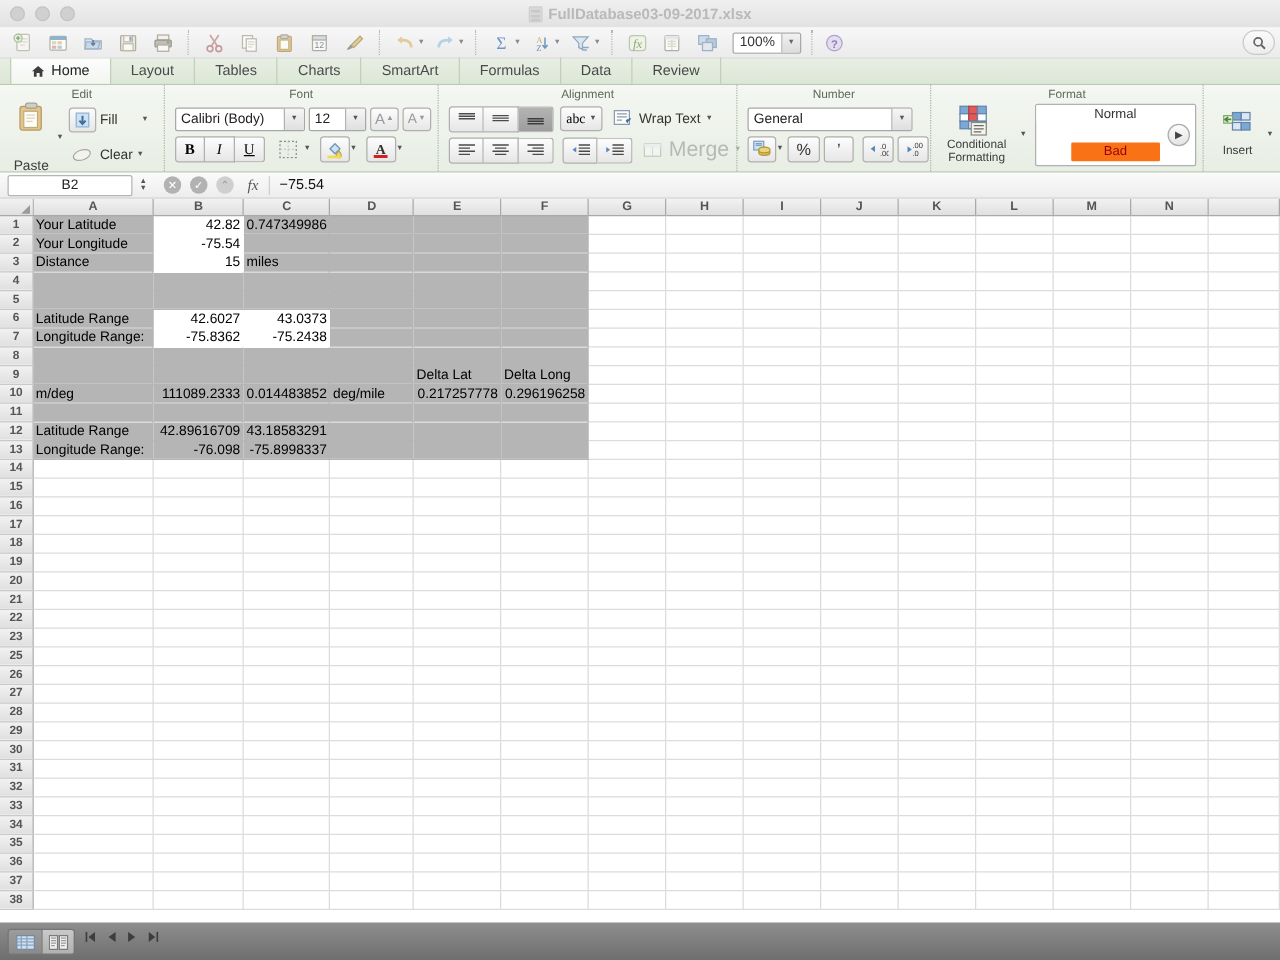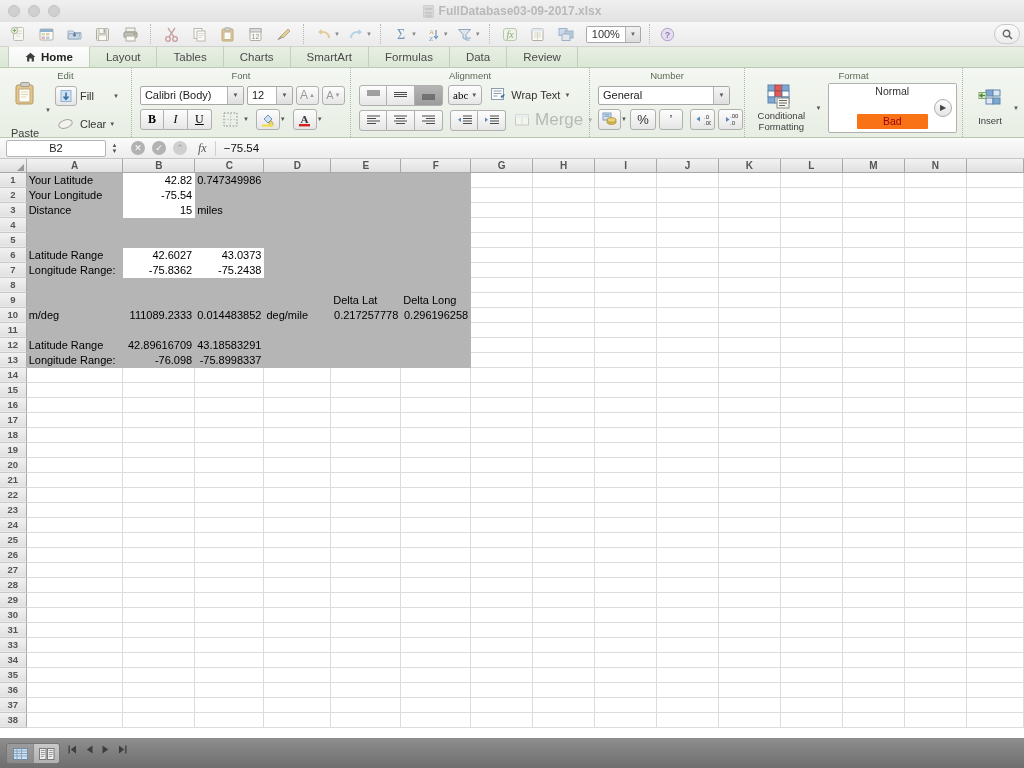--- a/index.html
+++ b/index.html
@@ -64,21 +64,21 @@
     padding-left: 8px; position: relative;
   }
   .tab {
     height: 21px; padding: 0 16px; font-size: 11.5px; color: #4a4a4a;
     display: flex; align-items: center; gap: 5px;
     border-right: 1px solid #c2d0bb;
   }
   .tab.active {
     background: linear-gradient(#fdfdfd,#f2f5f0); color: #222;
     border-left: 1px solid #c2d0bb; border-top: 1px solid #e8eee5;
-    font-weight: bold;
+    font-weight: normal;
     margin-top: 43px;
   }
   .home-ico { width: 11px; height: 10px; position: relative; }
 
   
   .ribbon {
     height: 70px; background: linear-gradient(#f4f7f2,#e8eee4);
     border-bottom: 1px solid #b9c9b2; display: flex; flex: none; position: relative;
   }
   .rgroup { display: flex; flex-direction: column; height: 100%; position: relative; }
@@ -1161,38 +1161,20 @@
             <td class="cell la"></td>
             <td class="cell la"></td>
             <td class="cell la"></td>
             <td class="cell la"></td>
             <td class="cell la"></td>
             <td class="cell la"></td>
             <td class="cell la"></td>
             <td class="cell la"></td>
           </tr>
           <tr>
-            <td class="rowh">24</td>
-            <td class="cell la"></td>
-            <td class="cell la"></td>
-            <td class="cell la"></td>
-            <td class="cell la"></td>
-            <td class="cell la"></td>
-            <td class="cell la"></td>
-            <td class="cell la"></td>
-            <td class="cell la"></td>
-            <td class="cell la"></td>
-            <td class="cell la"></td>
-            <td class="cell la"></td>
-            <td class="cell la"></td>
-            <td class="cell la"></td>
-            <td class="cell la"></td>
-            <td class="cell la"></td>
-          </tr>
-          <tr>
             <td class="rowh">25</td>
             <td class="cell la"></td>
             <td class="cell la"></td>
             <td class="cell la"></td>
             <td class="cell la"></td>
             <td class="cell la"></td>
             <td class="cell la"></td>
             <td class="cell la"></td>
             <td class="cell la"></td>
             <td class="cell la"></td>
@@ -1288,20 +1270,38 @@
             <td class="cell la"></td>
             <td class="cell la"></td>
             <td class="cell la"></td>
             <td class="cell la"></td>
             <td class="cell la"></td>
             <td class="cell la"></td>
             <td class="cell la"></td>
           </tr>
           <tr>
             <td class="rowh">31</td>
+            <td class="cell la"></td>
+            <td class="cell la"></td>
+            <td class="cell la"></td>
+            <td class="cell la"></td>
+            <td class="cell la"></td>
+            <td class="cell la"></td>
+            <td class="cell la"></td>
+            <td class="cell la"></td>
+            <td class="cell la"></td>
+            <td class="cell la"></td>
+            <td class="cell la"></td>
+            <td class="cell la"></td>
+            <td class="cell la"></td>
+            <td class="cell la"></td>
+            <td class="cell la"></td>
+          </tr>
+          <tr>
+            <td class="rowh">32</td>
             <td class="cell la"></td>
             <td class="cell la"></td>
             <td class="cell la"></td>
             <td class="cell la"></td>
             <td class="cell la"></td>
             <td class="cell la"></td>
             <td class="cell la"></td>
             <td class="cell la"></td>
             <td class="cell la"></td>
             <td class="cell la"></td>

